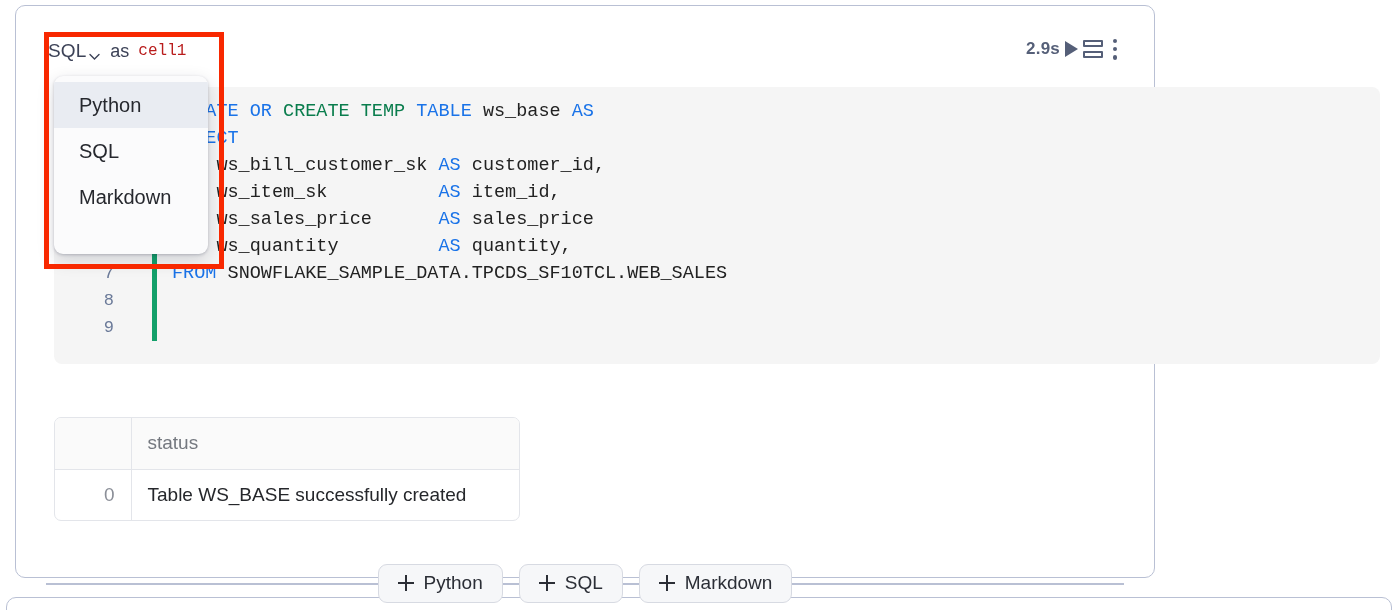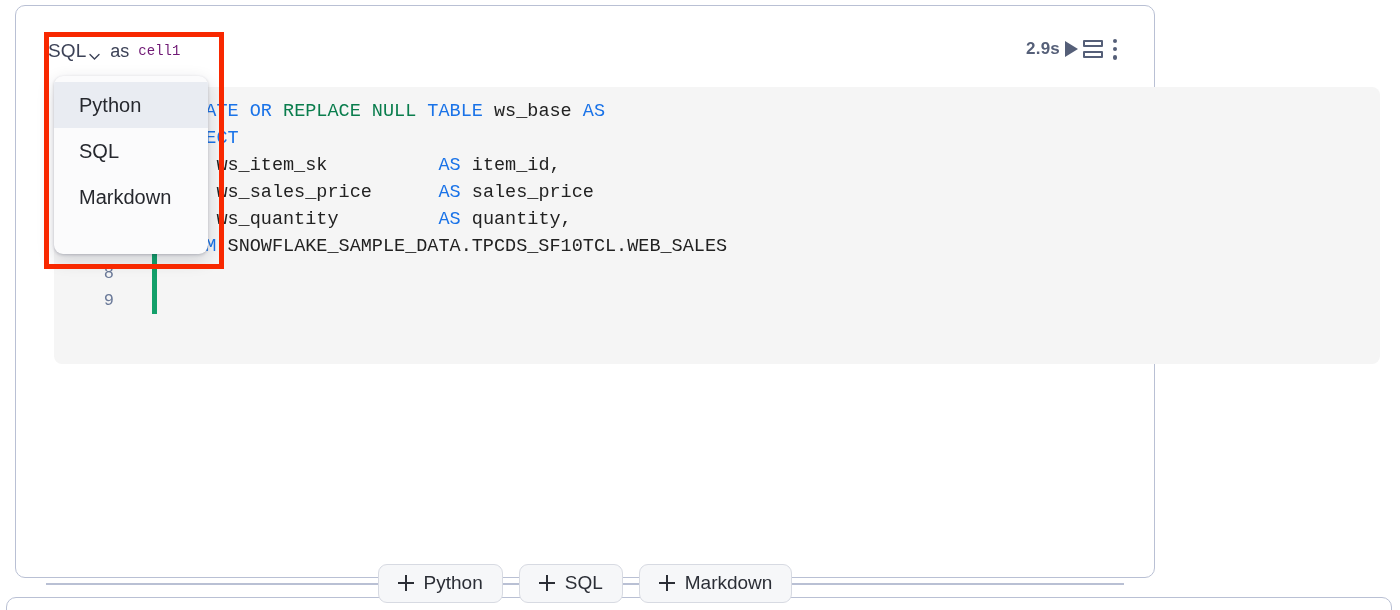--- a/index.html
+++ b/index.html
@@ -45,21 +45,21 @@
     white-space:nowrap;
   }
   .lang-name{ font-size:19px; color:#3c4257; letter-spacing:.1px;}
   .chev{
     display:inline-block; margin-left:2px; margin-right:9px;
     width:13px;height:13px; position:relative; top:1px;
   }
   .as-word{ font-size:18px; color:#3c4257; margin-right:9px;}
   .cell-name{
     font-family:"Liberation Mono", monospace;
-    font-size:14px; color:#701a75; letter-spacing:0px;
+    font-size:16px; color:#b91c1c; letter-spacing:0px;
   }
 
   .header-tools{
     position:absolute; right:28px; top:32px;
     display:flex; align-items:center; 
   }
   .runtime{
     font-size:17px; color:#555f78; font-weight:600; letter-spacing:.2px;
   }
   .tool-icon{
@@ -244,26 +244,31 @@
           </span>
       </span>
     </div>
   </div>
 
   <div class="code-block">
     <div class="code-rows">
       <div class="code-row">
           <span class="ln">1</span>
           <span class="gutterbar"></span>
-          <span class="code-text"><span class="kw">CREATE OR </span><span class="fn">REPLACE NULL</span><span class="kw"> TABLE</span> ws_base <span class="kw">AS</span></span>
+          <span class="code-text"><span class="kw">CREATE OR </span><span class="fn">CREATE TEMP</span><span class="kw"> TABLE</span> ws_base <span class="kw">AS</span></span>
         </div>
       <div class="code-row">
           <span class="ln">2</span>
           <span class="gutterbar"></span>
           <span class="code-text"><span class="kw">SELECT</span></span>
+        </div>
+      <div class="code-row">
+          <span class="ln">3</span>
+          <span class="gutterbar"></span>
+          <span class="code-text">    ws_bill_customer_sk <span class="kw">AS</span> customer_id,</span>
         </div>
       <div class="code-row">
           <span class="ln">4</span>
           <span class="gutterbar"></span>
           <span class="code-text">    ws_item_sk          <span class="kw">AS</span> item_id,</span>
         </div>
       <div class="code-row">
           <span class="ln">6</span>
           <span class="gutterbar"></span>
           <span class="code-text">    ws_sales_price      <span class="kw">AS</span> sales_price</span>
@@ -290,20 +295,34 @@
   </div>
 
   <div class="lang-menu">
     <div class="lang-menu-item sel">Python</div>
     <div class="lang-menu-item">SQL</div>
     <div class="lang-menu-item">Markdown</div>
   </div>
 
   <div class="anno-box"></div>
 
+  <div class="result-table">
+    <table>
+      <tbody>
+          <tr>
+        <th class="col-idx"></th>
+        <th class="col-val">status</th>
+      </tr>
+      <tr>
+        <td class="col-idx">0</td>
+        <td class="col-val">Table WS_BASE successfully created</td>
+      </tr>
+    </tbody>
+      </table>
+  </div>
 
   <div class="addbar">
     <div class="rule"></div>
     <div class="addbtns">
       <div class="addbtn">
         <span class="plus"></span>
         <span>Python</span>
       </div>
       <div class="addbtn">
         <span class="plus"></span>

